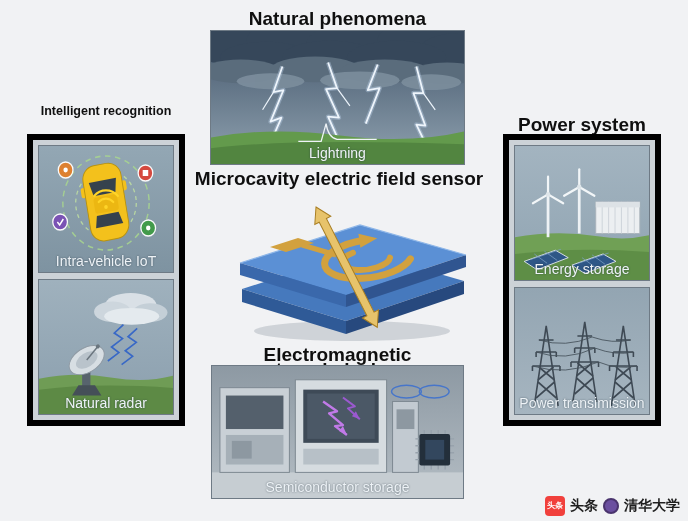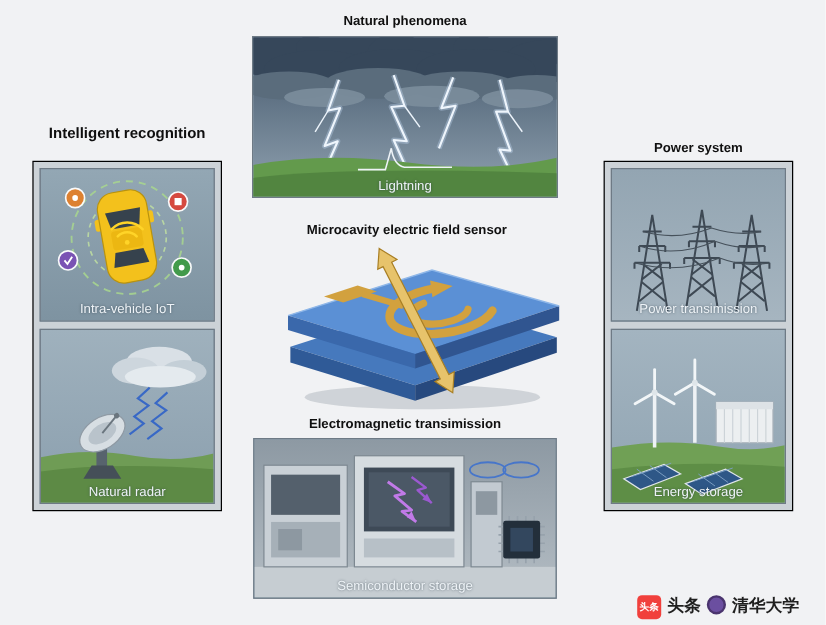--- a/index.html
+++ b/index.html
@@ -1,31 +1,31 @@
 <!DOCTYPE html>
 <html><head>
 <meta charset="utf-8">
 <style>
   * { box-sizing: border-box; }
   html,body { margin:0; padding:0; }
   body { font-family:"Liberation Sans", sans-serif; background:#ffffff; }
   #canvas { position:relative; width:688px; height:521px; background:#f1f2f4; overflow:hidden; }
 
-  .sec-title { position:absolute; font-size:11px; font-weight:bold; color:#0f0f0f; text-align:center; line-height:15px; }
+  .sec-title { position:absolute; font-size:19px; font-weight:bold; color:#0f0f0f; text-align:center; line-height:15px; }
   .panel { position:absolute; overflow:hidden; border:1px solid #6e7a85; background:#8a9dab; }
   .panel svg { display:block; width:100%; height:100%; }
-  .caption { position:absolute; left:0; right:0; bottom:3px; text-align:center; font-size:11px; color:#eef3f7; text-shadow:0 0 2px rgba(35,50,62,.65); }
-
-  .side-frame { position:absolute; width:158px; height:292px; background:#ccd2d7; border:1px solid #000000; padding:5px; display:flex; flex-direction:column; gap:6px; }
+  .caption { position:absolute; left:0; right:0; bottom:3px; text-align:center; font-size:14px; color:#eef3f7; text-shadow:0 0 2px rgba(35,50,62,.65); }
+
+  .side-frame { position:absolute; width:158px; height:292px; background:#ccd2d7; border:6px solid #000000; padding:5px; display:flex; flex-direction:column; gap:6px; }
   .side-frame .panel { position:relative; width:100%; }
 
   .sensor-art { position:absolute; left:214px; top:201px; width:262px; height:143px; }
   .sensor-art svg { display:block; width:100%; height:100%; }
 
-  .watermark { position:absolute; right:22px; bottom:5px; display:flex; gap:5px; }
+  .watermark { position:absolute; right:8px; bottom:5px; display:flex; align-items:center; gap:5px; }
   .tt-icon { width:20px; height:20px; background:#f1403c; border-radius:4px; display:flex; align-items:center; justify-content:center; color:#fff; font-size:8px; font-weight:bold; line-height:1; }
   .wm-text { font-size:14px; font-weight:bold; color:#1f1f1f; }
   .thu-icon { width:16px; height:16px; border-radius:50%; background:#6b4fa0; border:2px solid #4a346e; }
 </style>
 </head>
 <body>
 
 <div id="canvas">
 
   <div class="sec-title" style="left:210px; top:11px; width:255px;">Natural phenomena</div>
@@ -160,21 +160,21 @@
             <ellipse cx="52" cy="86" rx="13" ry="7.5" fill="#b9c3cb"></ellipse>
             <line x1="52" y1="86" x2="70" y2="80" stroke="#6a757e" stroke-width="1.6"></line>
             <circle cx="70" cy="80" r="2.2" fill="#6a757e"></circle>
           </g>
         </g>
       </svg>
       <div class="caption">Natural radar</div>
     </div>
   </div>
 
-  <div class="sec-title" style="left:194px; top:185px; width:290px;">Microcavity electric field sensor</div>
+  <div class="sec-title" style="left:194px; top:171px; width:290px;">Microcavity electric field sensor</div>
 
   <div class="sensor-art">
     <svg viewBox="0 0 262 143">
       <ellipse cx="138" cy="130" rx="98" ry="10" fill="#6a7682" opacity="0.25"></ellipse>
 
       <g>
         <polygon points="28,88 146,50 250,80 132,120" fill="#4679bd"></polygon>
         <polygon points="28,88 132,120 132,133 28,101" fill="#2f5a97"></polygon>
         <polygon points="132,120 250,80 250,93 132,133" fill="#27497e"></polygon>
       </g>
@@ -199,20 +199,61 @@
 
       <g transform="translate(102,6) rotate(63)">
         <polygon points="0,0 15,-9 15,-4 120,-4 120,-9 135,0 120,9 120,4 15,4 15,9" fill="#e7c36b" stroke="#a97f24" stroke-width="1"></polygon>
       </g>
     </svg>
   </div>
 
   <div class="sec-title" style="left:503px; top:117px; width:158px;">Power system</div>
 
   <div class="side-frame" style="left:503px; top:134px;">
+    <div class="panel" style="flex:1;">
+      <svg viewBox="0 0 146 144" preserveAspectRatio="none">
+        <defs>
+          <linearGradient id="engG" x1="0" y1="0" x2="0" y2="1">
+            <stop offset="0" stop-color="#a3b4c0"></stop>
+              <stop offset="1" stop-color="#90a4b2"></stop>
+          </linearGradient>
+          <g id="blades" stroke="#f2f6f8" stroke-width="2.4" stroke-linecap="round">
+            <line x1="0" y1="0" x2="0" y2="-19"></line>
+            <line x1="0" y1="0" x2="16.5" y2="9.5"></line>
+            <line x1="0" y1="0" x2="-16.5" y2="9.5"></line>
+          </g>
+        </defs>
+        <rect width="146" height="144" fill="url(#engG)"></rect>
+        <path d="M0,98 Q45,90 90,97 Q120,102 146,96 L146,144 L0,144 Z" fill="#70a055"></path>
+        <path d="M0,116 Q70,108 146,114 L146,144 L0,144 Z" fill="#5e8e46"></path>
+        <g>
+          <line x1="36" y1="98" x2="36" y2="52" stroke="#eef2f5" stroke-width="3"></line>
+          <use href="#blades" x="36" y="52"></use>
+          <circle cx="36" cy="52" r="2.5" fill="#dfe6ea"></circle>
+        </g>
+        <g>
+          <line x1="70" y1="94" x2="70" y2="44" stroke="#eef2f5" stroke-width="3"></line>
+          <use href="#blades" x="70" y="44"></use>
+          <circle cx="70" cy="44" r="2.5" fill="#dfe6ea"></circle>
+        </g>
+        <g>
+          <rect x="88" y="60" width="48" height="34" fill="#eceff1" stroke="#a9b3bb" stroke-width="1"></rect>
+          <path d="M95,60 V94 M102,60 V94 M109,60 V94 M116,60 V94 M123,60 V94 M130,60 V94" stroke="#ccd3d8" stroke-width="1"></path>
+          <rect x="88" y="60" width="48" height="6" fill="#dde2e6"></rect>
+        </g>
+        <g>
+          <polygon points="10,124 44,112 58,120 24,133" fill="#2e5787" stroke="#dfe5ea" stroke-width="1"></polygon>
+          <path d="M21,116 L35,126 M32,113 L46,123 M17,122 L50,111" stroke="#7da0c4" stroke-width="0.8"></path>
+          <polygon points="62,128 96,116 110,124 76,137" fill="#2e5787" stroke="#dfe5ea" stroke-width="1"></polygon>
+          <path d="M73,120 L87,130 M84,117 L98,127 M69,126 L102,115" stroke="#7da0c4" stroke-width="0.8"></path>
+        </g>
+      </svg>
+      <div class="caption">Energy storage</div>
+    </div>
+
     <div class="panel" style="height:128px;">
       <svg viewBox="0 0 146 126" preserveAspectRatio="none">
         <defs>
           <linearGradient id="twrG" x1="0" y1="0" x2="0" y2="1">
             <stop offset="0" stop-color="#93a5b2"></stop>
               <stop offset="1" stop-color="#a6b5c0"></stop>
           </linearGradient>
           <g id="twr" stroke="#3e4954" stroke-width="1.7" fill="none">
             <path d="M-13,0 L0,-80 L13,0"></path>
             <path d="M-15,-40 H15 M-11,-54 H11 M-8,-66 H8"></path>
@@ -231,61 +272,20 @@
             <use href="#twr" x="118" y="118"></use>
           </g>
         <g stroke="#46515b" stroke-width="0.9" fill="none">
           <path d="M19,78 Q55,88 91,74 Q112,82 133,78"></path>
           <path d="M23,64 Q55,74 87,60 Q110,68 129,64"></path>
           <path d="M26,52 Q55,60 84,49 Q106,56 126,52"></path>
         </g>
       </svg>
       <div class="caption">Power transimission</div>
     </div>
-
-    <div class="panel" style="flex:1;">
-      <svg viewBox="0 0 146 144" preserveAspectRatio="none">
-        <defs>
-          <linearGradient id="engG" x1="0" y1="0" x2="0" y2="1">
-            <stop offset="0" stop-color="#a3b4c0"></stop>
-              <stop offset="1" stop-color="#90a4b2"></stop>
-          </linearGradient>
-          <g id="blades" stroke="#f2f6f8" stroke-width="2.4" stroke-linecap="round">
-            <line x1="0" y1="0" x2="0" y2="-19"></line>
-            <line x1="0" y1="0" x2="16.5" y2="9.5"></line>
-            <line x1="0" y1="0" x2="-16.5" y2="9.5"></line>
-          </g>
-        </defs>
-        <rect width="146" height="144" fill="url(#engG)"></rect>
-        <path d="M0,98 Q45,90 90,97 Q120,102 146,96 L146,144 L0,144 Z" fill="#70a055"></path>
-        <path d="M0,116 Q70,108 146,114 L146,144 L0,144 Z" fill="#5e8e46"></path>
-        <g>
-          <line x1="36" y1="98" x2="36" y2="52" stroke="#eef2f5" stroke-width="3"></line>
-          <use href="#blades" x="36" y="52"></use>
-          <circle cx="36" cy="52" r="2.5" fill="#dfe6ea"></circle>
-        </g>
-        <g>
-          <line x1="70" y1="94" x2="70" y2="44" stroke="#eef2f5" stroke-width="3"></line>
-          <use href="#blades" x="70" y="44"></use>
-          <circle cx="70" cy="44" r="2.5" fill="#dfe6ea"></circle>
-        </g>
-        <g>
-          <rect x="88" y="60" width="48" height="34" fill="#eceff1" stroke="#a9b3bb" stroke-width="1"></rect>
-          <path d="M95,60 V94 M102,60 V94 M109,60 V94 M116,60 V94 M123,60 V94 M130,60 V94" stroke="#ccd3d8" stroke-width="1"></path>
-          <rect x="88" y="60" width="48" height="6" fill="#dde2e6"></rect>
-        </g>
-        <g>
-          <polygon points="10,124 44,112 58,120 24,133" fill="#2e5787" stroke="#dfe5ea" stroke-width="1"></polygon>
-          <path d="M21,116 L35,126 M32,113 L46,123 M17,122 L50,111" stroke="#7da0c4" stroke-width="0.8"></path>
-          <polygon points="62,128 96,116 110,124 76,137" fill="#2e5787" stroke="#dfe5ea" stroke-width="1"></polygon>
-          <path d="M73,120 L87,130 M84,117 L98,127 M69,126 L102,115" stroke="#7da0c4" stroke-width="0.8"></path>
-        </g>
-      </svg>
-      <div class="caption">Energy storage</div>
-    </div>
   </div>
 
   <div class="sec-title" style="left:211px; top:347px; width:253px;">Electromagnetic transimission</div>
 
   <div class="panel" style="left:211px; top:365px; width:253px; height:134px;">
     <svg viewBox="0 0 253 134" preserveAspectRatio="none">
       <defs>
         <linearGradient id="semG" x1="0" y1="0" x2="0" y2="1">
           <stop offset="0" stop-color="#8d99a3"></stop>
             <stop offset="1" stop-color="#b4bdc4"></stop>

